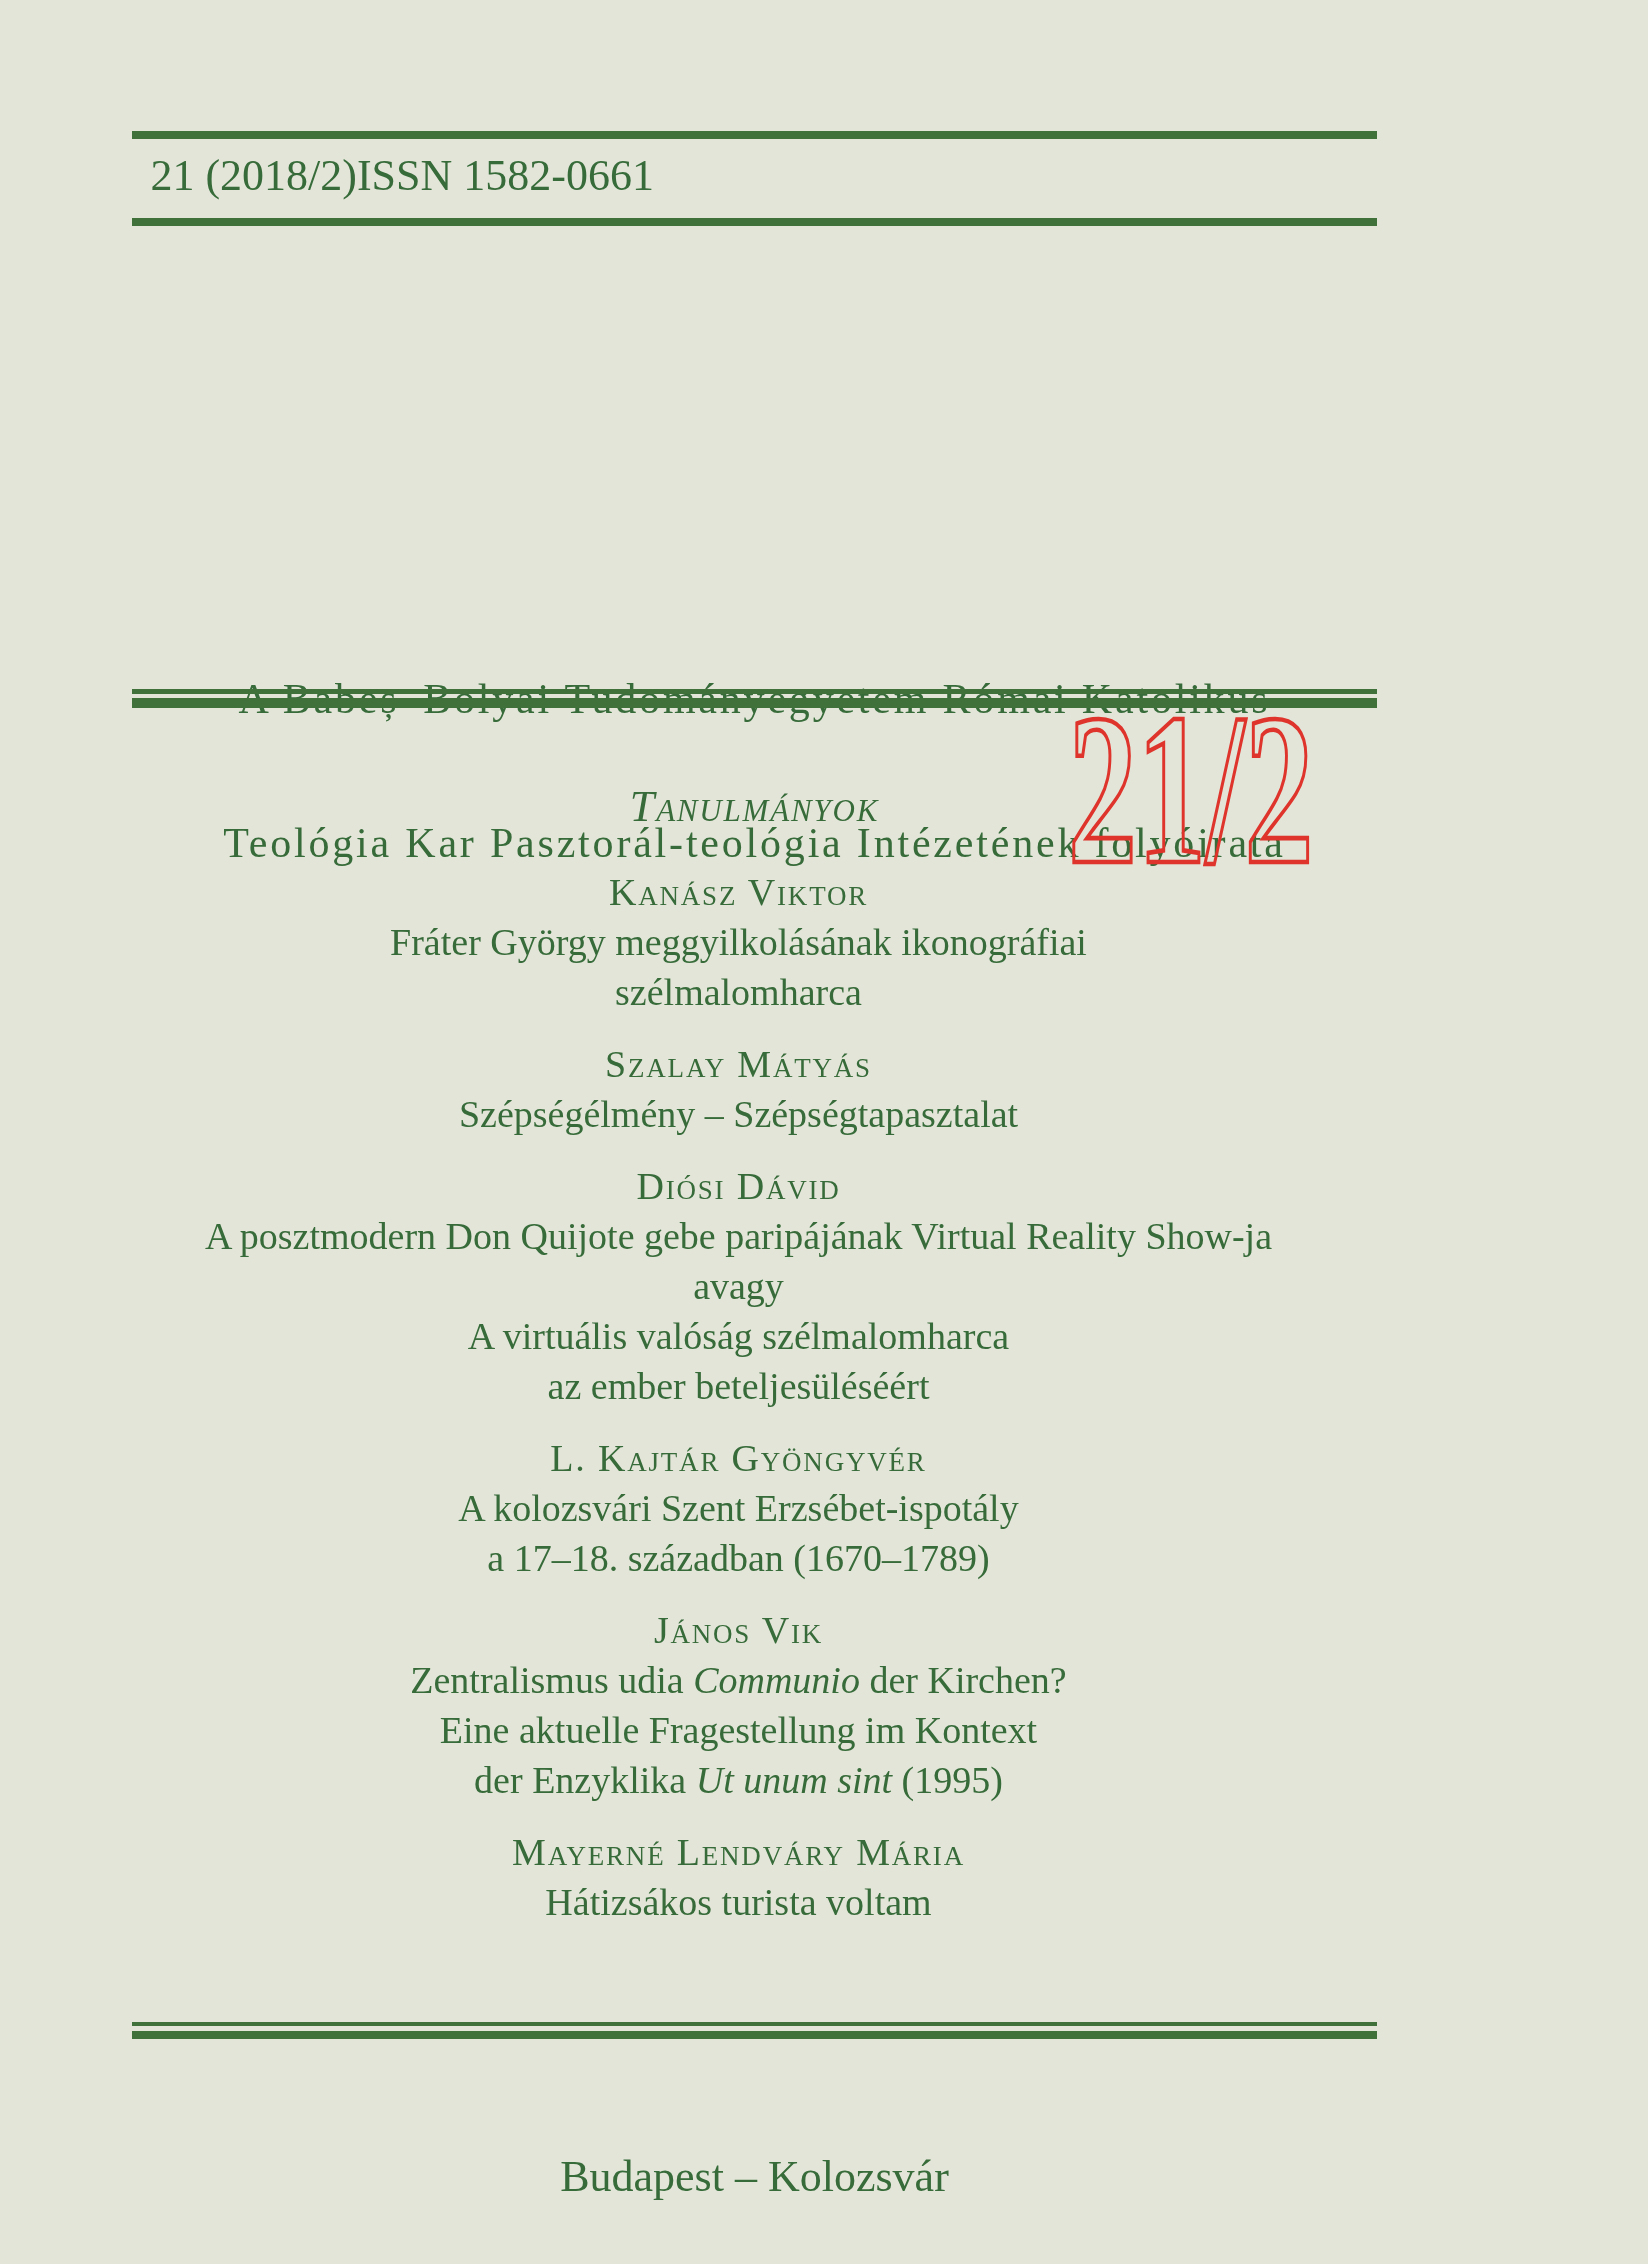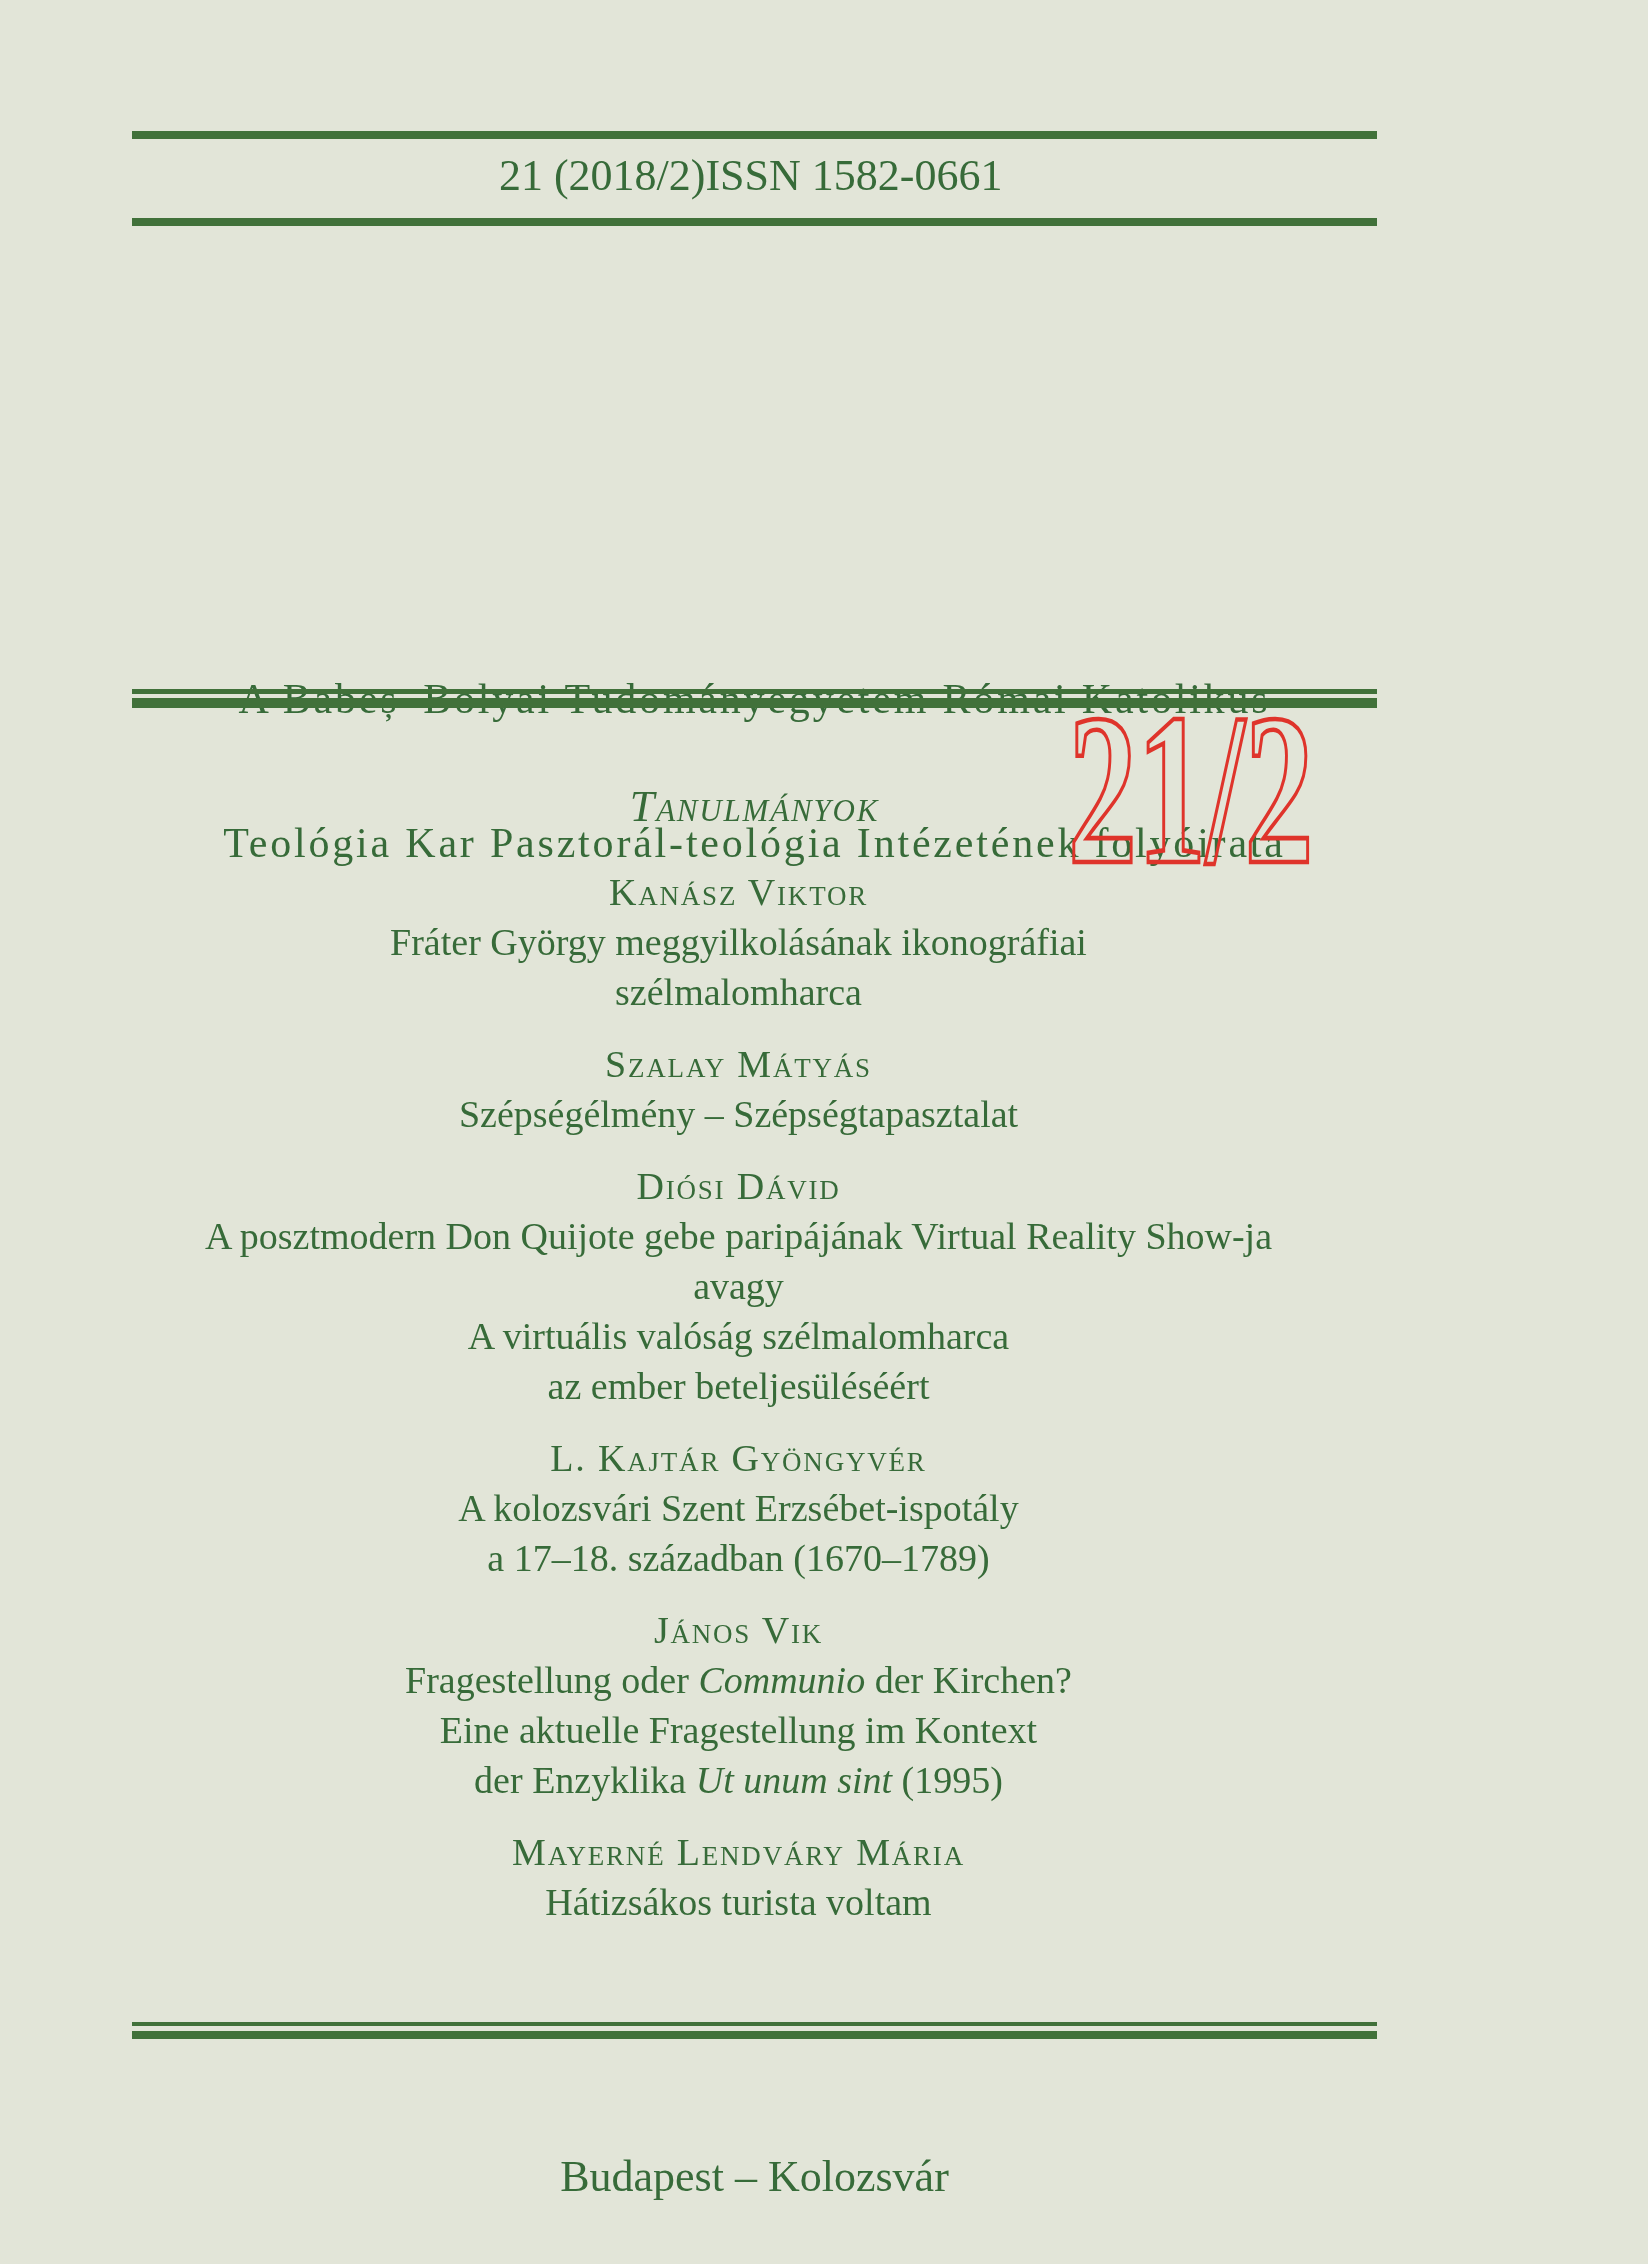--- a/index.html
+++ b/index.html
@@ -21,21 +21,21 @@
   .rule{position:absolute;left:132px;width:1245px;background:var(--rule-green);}
   .rule-top{top:131px;height:8.3px;}
   .rule-header-bottom{top:218px;height:8.3px;}
   .rule-mid-thin{top:689px;height:4.6px;}
   .rule-mid-thick{top:698px;height:10px;}
   .rule-bottom-thin{top:2022px;height:3.7px;}
   .rule-bottom-thick{top:2031px;height:8.3px;}
 
   .header-row{
     position:absolute;left:132px;top:152px;width:1245px;
-    display:flex;justify-content:center;align-items:flex-start;
+    display:flex;justify-content:flex-start;align-items:flex-start;
     box-sizing:border-box;padding-left:18.4px;padding-right:26px;
     font-size:44px;line-height:48px;color:var(--green-text);
     white-space:pre;
   }
 
   .masthead{
     position:absolute;left:200px;top:238px;margin:0;
     font-size:147px;font-weight:bold;line-height:156px;
     white-space:pre;letter-spacing:0px;
   }
@@ -124,21 +124,21 @@
         <div class="toc-title-line"><span>A virtuális valóság szélmalomharca</span></div>
         <div class="toc-title-line"><span>az ember beteljesüléséért</span></div>
       </div>
       <div class="toc-entry">
         <div class="toc-author">L. Kajtár Gyöngyvér</div>
         <div class="toc-title-line"><span>A kolozsvári Szent Erzsébet-ispotály</span></div>
         <div class="toc-title-line"><span>a 17–18. században (1670–1789)</span></div>
       </div>
       <div class="toc-entry">
         <div class="toc-author">János Vik</div>
-        <div class="toc-title-line"><span>Fragestellung oder </span><span class="it">Communio</span><span> der Kirchen?</span></div>
+        <div class="toc-title-line"><span>Zentralismus udia </span><span class="it">Communio</span><span> der Kirchen?</span></div>
         <div class="toc-title-line"><span>Eine aktuelle Fragestellung im Kontext</span></div>
         <div class="toc-title-line"><span>der Enzyklika </span><span class="it">Ut unum sint</span><span> (1995)</span></div>
       </div>
       <div class="toc-entry">
         <div class="toc-author">Mayerné Lendváry Mária</div>
         <div class="toc-title-line"><span>Hátizsákos turista voltam</span></div>
       </div>
     </div>
 
   <div class="rule rule-bottom-thin"></div>

